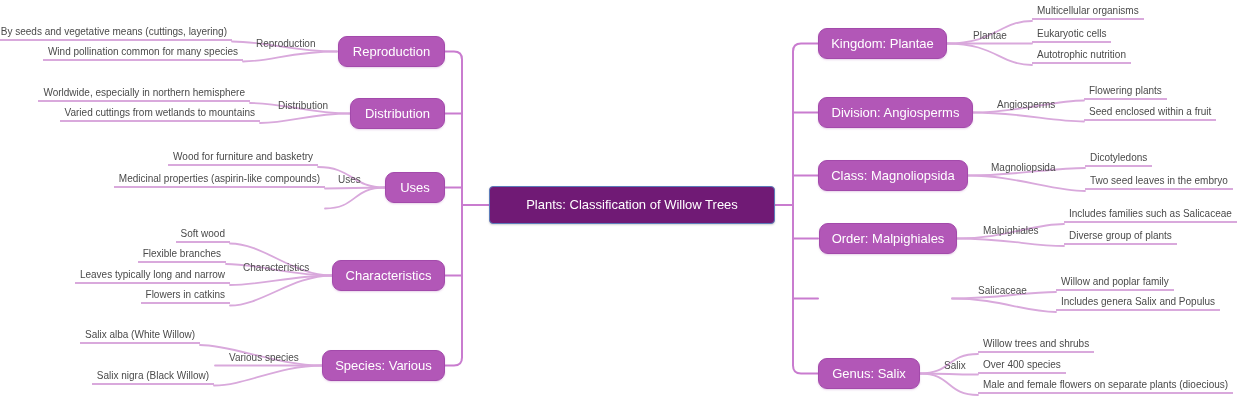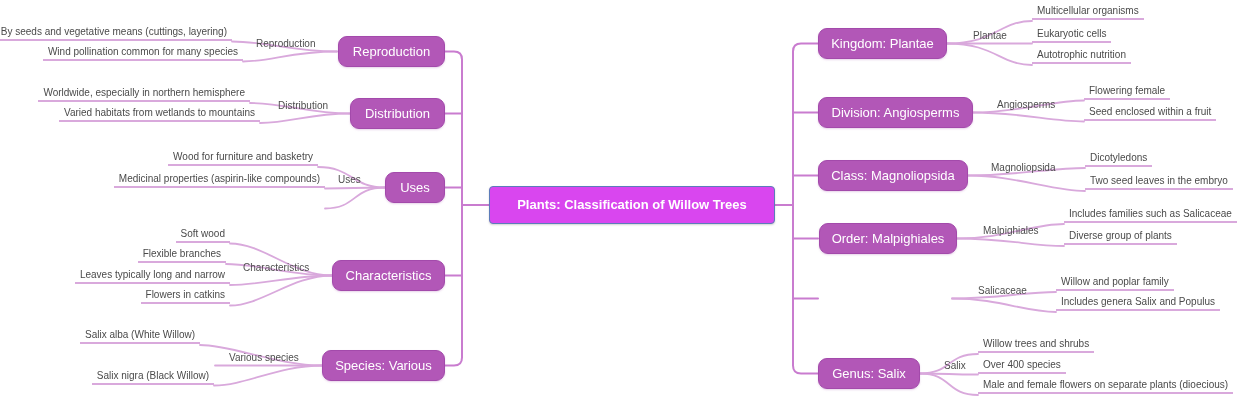--- a/index.html
+++ b/index.html
@@ -6,25 +6,24 @@
   .canvas {
     position:relative; width:1240px; height:400px; background:#ffffff;
     overflow:hidden; font-family:"Liberation Sans", sans-serif;
   }
   svg.wires { position:absolute; left:0; top:0; width:1240px; height:400px; }
   svg.wires path { fill:none; stroke-linecap:round; }
   svg.wires .s path { stroke:#c97ccf; stroke-width:2; }
   svg.wires .c path { stroke:#d9a9dc; stroke-width:1.8; }
   .root-node {
     position:absolute; left:489px; top:186px; width:286px; height:38px;
-    background:#d946ef; border:1px solid #5c7cba; border-radius:4px;
+    background:#701a75; border:1px solid #5c7cba; border-radius:4px;
     color:#ffffff; font-size:13px; line-height:36px; text-align:center;
     box-sizing:border-box; white-space:nowrap; box-shadow:0 1px 2px rgba(0,0,0,.18);
     cursor:pointer;
-    font-weight:bold;
   }
   .node {
     position:absolute; height:31px; background:#b257b7; border:1px solid #a34aab;
     border-radius:9px; color:#ffffff; font-size:13px; line-height:29px;
     text-align:center; box-sizing:border-box; white-space:nowrap;
     box-shadow:0 1px 2px rgba(163,74,171,.25); cursor:pointer;
   }
   .blabel {
     position:absolute; font-size:10px; line-height:12px; color:#4d4d4d;
     white-space:nowrap;
@@ -88,21 +87,21 @@
   <div class="root-node">Plants: Classification of Willow Trees</div>
 
   <div class="node" style="right:795px;top:36px;width:107px">Reproduction</div>
   <div class="blabel" style="left:256px;top:38px">Reproduction</div>
   <div class="leaf" style="right:1008px;top:24.5px">By seeds and vegetative means (cuttings, layering)</div>
   <div class="leaf" style="right:997px;top:44.5px">Wind pollination common for many species</div>
 
   <div class="node" style="right:795px;top:98px;width:95px">Distribution</div>
   <div class="blabel" style="left:278px;top:100px">Distribution</div>
   <div class="leaf" style="right:990px;top:86px">Worldwide, especially in northern hemisphere</div>
-  <div class="leaf" style="right:980px;top:106px">Varied habitats from wetlands to mountains</div>
+  <div class="leaf" style="right:980px;top:106px">Varied cuttings from wetlands to mountains</div>
 
   <div class="node" style="right:795px;top:172px;width:60px">Uses</div>
   <div class="blabel" style="left:338px;top:174px">Uses</div>
   <div class="leaf" style="right:922px;top:150px">Wood for furniture and basketry</div>
   <div class="leaf" style="right:915px;top:171.5px">Medicinal properties (aspirin-like compounds)</div>
 
   <div class="node" style="right:795px;top:260px;width:113px">Characteristics</div>
   <div class="blabel" style="left:243px;top:262px">Characteristics</div>
   <div class="leaf" style="right:1010px;top:226.5px">Soft wood</div>
   <div class="leaf" style="right:1014px;top:247px">Flexible branches</div>
@@ -115,21 +114,21 @@
   <div class="leaf" style="right:1026px;top:368.5px">Salix nigra (Black Willow)</div>
 
   <div class="node" style="left:818px;top:28px;width:129px">Kingdom: Plantae</div>
   <div class="blabel" style="left:973px;top:29.5px">Plantae</div>
   <div class="leaf" style="left:1032px;top:4px">Multicellular organisms</div>
   <div class="leaf" style="left:1032px;top:26.5px">Eukaryotic cells</div>
   <div class="leaf" style="left:1032px;top:48px">Autotrophic nutrition</div>
 
   <div class="node" style="left:818px;top:97px;width:155px">Division: Angiosperms</div>
   <div class="blabel" style="left:997px;top:98.5px">Angiosperms</div>
-  <div class="leaf" style="left:1084px;top:83.5px">Flowering female</div>
+  <div class="leaf" style="left:1084px;top:83.5px">Flowering plants</div>
   <div class="leaf" style="left:1084px;top:104.5px">Seed enclosed within a fruit</div>
 
   <div class="node" style="left:818px;top:160px;width:150px">Class: Magnoliopsida</div>
   <div class="blabel" style="left:991px;top:161.5px">Magnoliopsida</div>
   <div class="leaf" style="left:1085px;top:151px">Dicotyledons</div>
   <div class="leaf" style="left:1085px;top:174px">Two seed leaves in the embryo</div>
 
   <div class="node" style="left:819px;top:223px;width:138px">Order: Malpighiales</div>
   <div class="blabel" style="left:983px;top:224.5px">Malpighiales</div>
   <div class="leaf" style="left:1064px;top:207px">Includes families such as Salicaceae</div>

